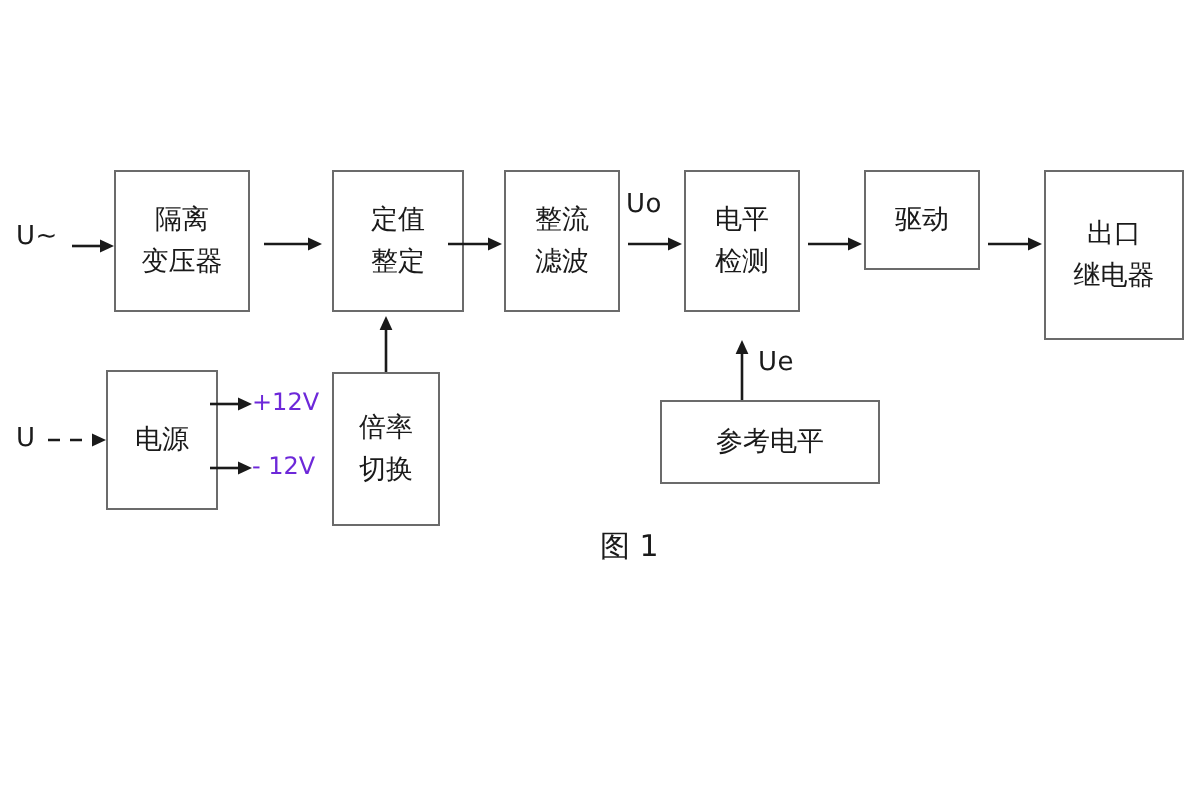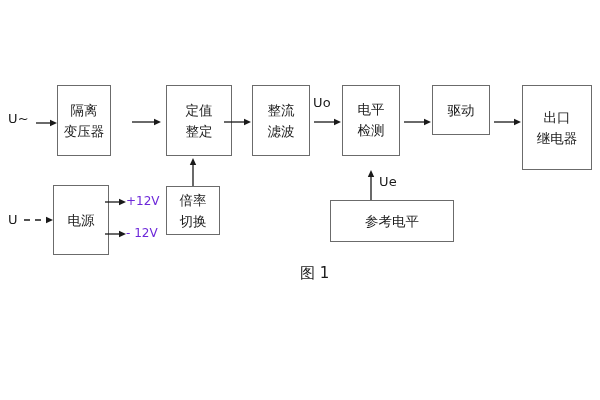--- a/index.html
+++ b/index.html
@@ -77,21 +77,21 @@
 
   <div class="sig-label" style="left:8px; top:111px;">U~</div>
 
   <div class="arrow" style="left:36px; top:118px; width:22px; height:10px;">
     <svg width="22" height="10" viewBox="0 0 22 10">
       <line x1="0" y1="5" x2="15" y2="5" stroke-width="1.3"></line>
       <path d="M21,5 L14,1.8 L14,8.2 Z" fill="#1a1a1a" stroke-width="0"></path>
     </svg>
   </div>
 
-  <div class="block" style="left:57px; top:85px; width:54px; height:71px;">
+  <div class="block" style="left:57px; top:85px; width:68px; height:71px;">
     <span class="ln">隔离</span>
     <span class="ln">变压器</span>
   </div>
 
   <div class="sig-label" style="left:133px; top:95px;margin-left:36px;">Ui</div>
 
   <div class="arrow" style="left:132px; top:117px; width:30px; height:10px;">
     <svg width="30" height="10" viewBox="0 0 30 10">
       <line x1="0" y1="5" x2="23" y2="5" stroke-width="1.3"></line>
       <path d="M29,5 L22,1.8 L22,8.2 Z" fill="#1a1a1a" stroke-width="0"></path>
@@ -174,33 +174,33 @@
   <div class="rail-label" style="left:126px; top:194px;">+12V</div>
 
   <div class="arrow" style="left:105px; top:229px; width:22px; height:10px;">
     <svg width="22" height="10" viewBox="0 0 22 10">
       <line x1="0" y1="5" x2="15" y2="5" stroke-width="1.3"></line>
       <path d="M21,5 L14,1.8 L14,8.2 Z" fill="#1a1a1a" stroke-width="0"></path>
     </svg>
   </div>
   <div class="rail-label" style="left:126px; top:226px;">- 12V</div>
 
-  <div class="block" style="left:166px; top:186px; width:54px; height:49px;">
+  <div class="block" style="left:166px; top:186px; width:54px; height:77px;">
     <span class="ln">倍率</span>
     <span class="ln">切换</span>
   </div>
 
   <div class="arrow" style="left:188px; top:158px; width:10px; height:28px;">
     <svg width="10" height="28" viewBox="0 0 10 28">
       <line x1="5" y1="28" x2="5" y2="7" stroke-width="1.3"></line>
       <path d="M5,0 L1.8,7 L8.2,7 Z" fill="#1a1a1a" stroke-width="0"></path>
     </svg>
   </div>
 
-  <div class="block one-line" style="left:330px; top:200px; width:124px; height:42px;">
+  <div class="block one-line" style="left:330px; top:200px; width:110px; height:42px;">
     <span class="ln">参考电平</span>
   </div>
 
   <div class="arrow" style="left:366px; top:170px; width:10px; height:30px;">
     <svg width="10" height="30" viewBox="0 0 10 30">
       <line x1="5" y1="30" x2="5" y2="7" stroke-width="1.3"></line>
       <path d="M5,0 L1.8,7 L8.2,7 Z" fill="#1a1a1a" stroke-width="0"></path>
     </svg>
   </div>
   <div class="sig-label" style="left:379px; top:174px;">Ue</div>

